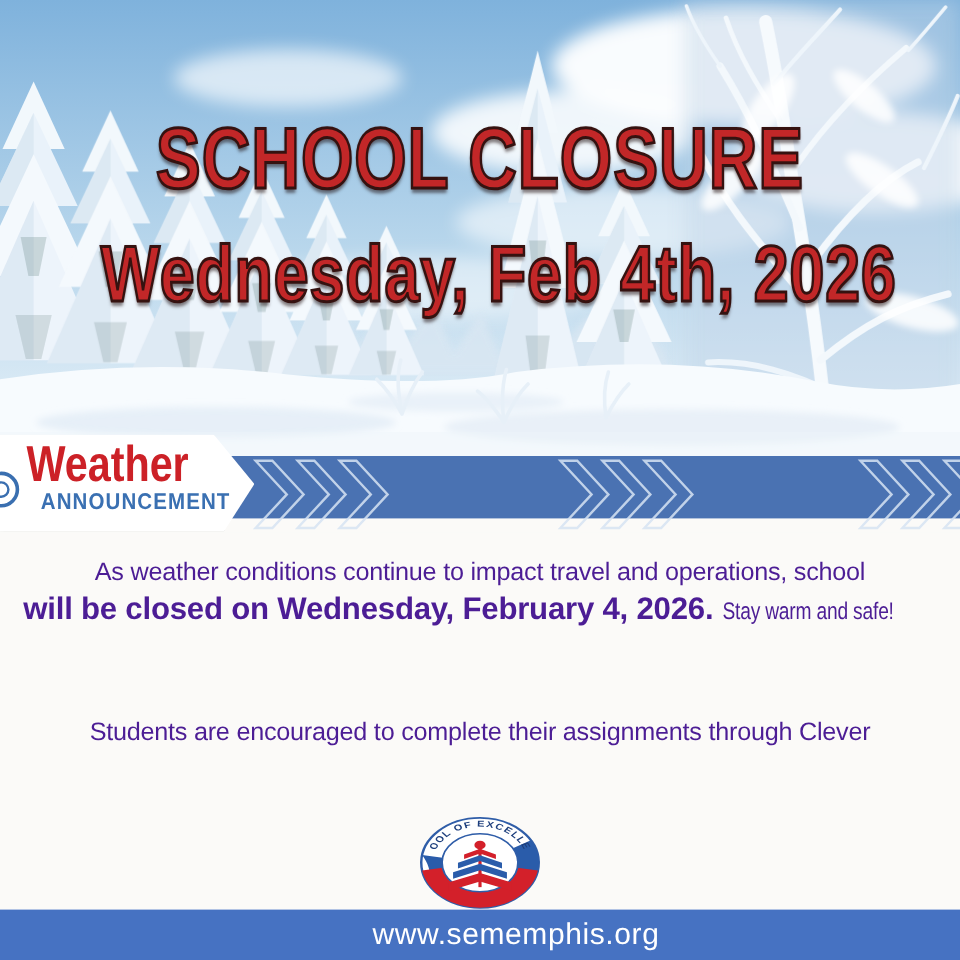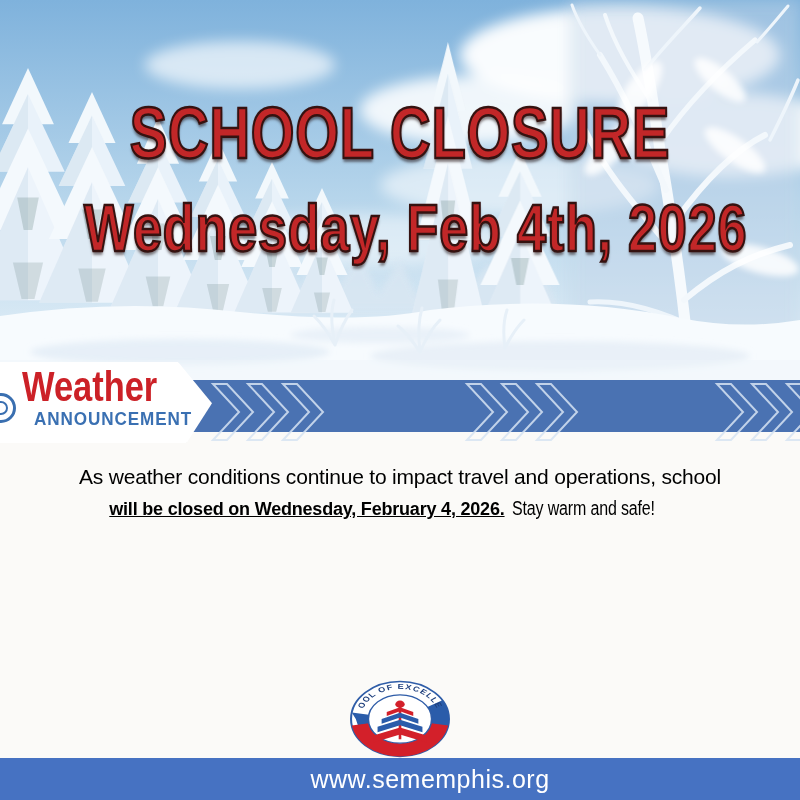--- a/index.html
+++ b/index.html
@@ -37,26 +37,26 @@
     letter-spacing:1px;transform:scaleX(.9);transform-origin:left center;white-space:nowrap;
   }
   .badge{
     position:absolute;left:-14px;top:31px;width:24px;height:24px;
     border:3px solid #3a6fb0;border-radius:50%;
   }
   .badge-core{margin:5px;width:10px;height:10px;border:2px solid #3a6fb0;border-radius:50%;}
   
   .content{
     position:absolute;top:444px;left:0;width:800px;height:314px;
-    text-align:center;color:#000000;background:#fbfaf8;
+    text-align:center;color:#4c1d95;background:#fbfaf8;
   }
   .content p{margin:0;font-size:21px;line-height:31px;letter-spacing:-.2px;}
   .p1{padding-top:17px;}
   .p2,.p3{margin-top:19px !important;}
-  .content strong{font-size:18px;text-decoration:underline;}
+  .content strong{font-size:26px;}
   .tail{
     display:inline-block;transform:scaleX(.8);transform-origin:left center;
     font-size:20px;margin-left:2px;
   }
   
   .logo{position:absolute;top:680px;left:349px;width:102px;height:78px;}
   
   .footer{
     position:absolute;top:758px;left:0;width:800px;height:42px;background:#4672c2;
     color:#ffffff;text-align:center;font-size:25px;line-height:42px;letter-spacing:.5px;padding-left:30px;
@@ -189,21 +189,21 @@
   <section class="content">
     <p class="p1">
       <span>As weather conditions continue to impact travel and operations, school</span><br>
       <strong>will be closed on Wednesday, February 4, 2026.</strong>
       <span class="tail">Stay warm and safe!</span>
     </p>
     <p class="p2">
       <br>
     </p>
     <p class="p3">
-      <br>
+      <span>Students are encouraged to complete their assignments through Clever</span><br>
     </p>
   </section>
 
   <div class="logo">
     <svg width="102" height="78" viewBox="-50 -50 100 100" preserveAspectRatio="none" aria-hidden="true">
       <circle cx="0" cy="0" r="48" fill="#ffffff" stroke="#2f5da8" stroke-width="2"></circle>
 
       <path d="M-41.57,24 A48,48 0 0 0 -47.27,-8.33 L-30.53,-5.38 A31,31 0 0 1 -26.85,15.5 Z" fill="#2a5caa"></path>
       <path d="M41.57,-24 A48,48 0 0 1 41.57,24 L26.85,15.5 A31,31 0 0 0 26.85,-15.5 Z" fill="#2a5caa"></path>
 

